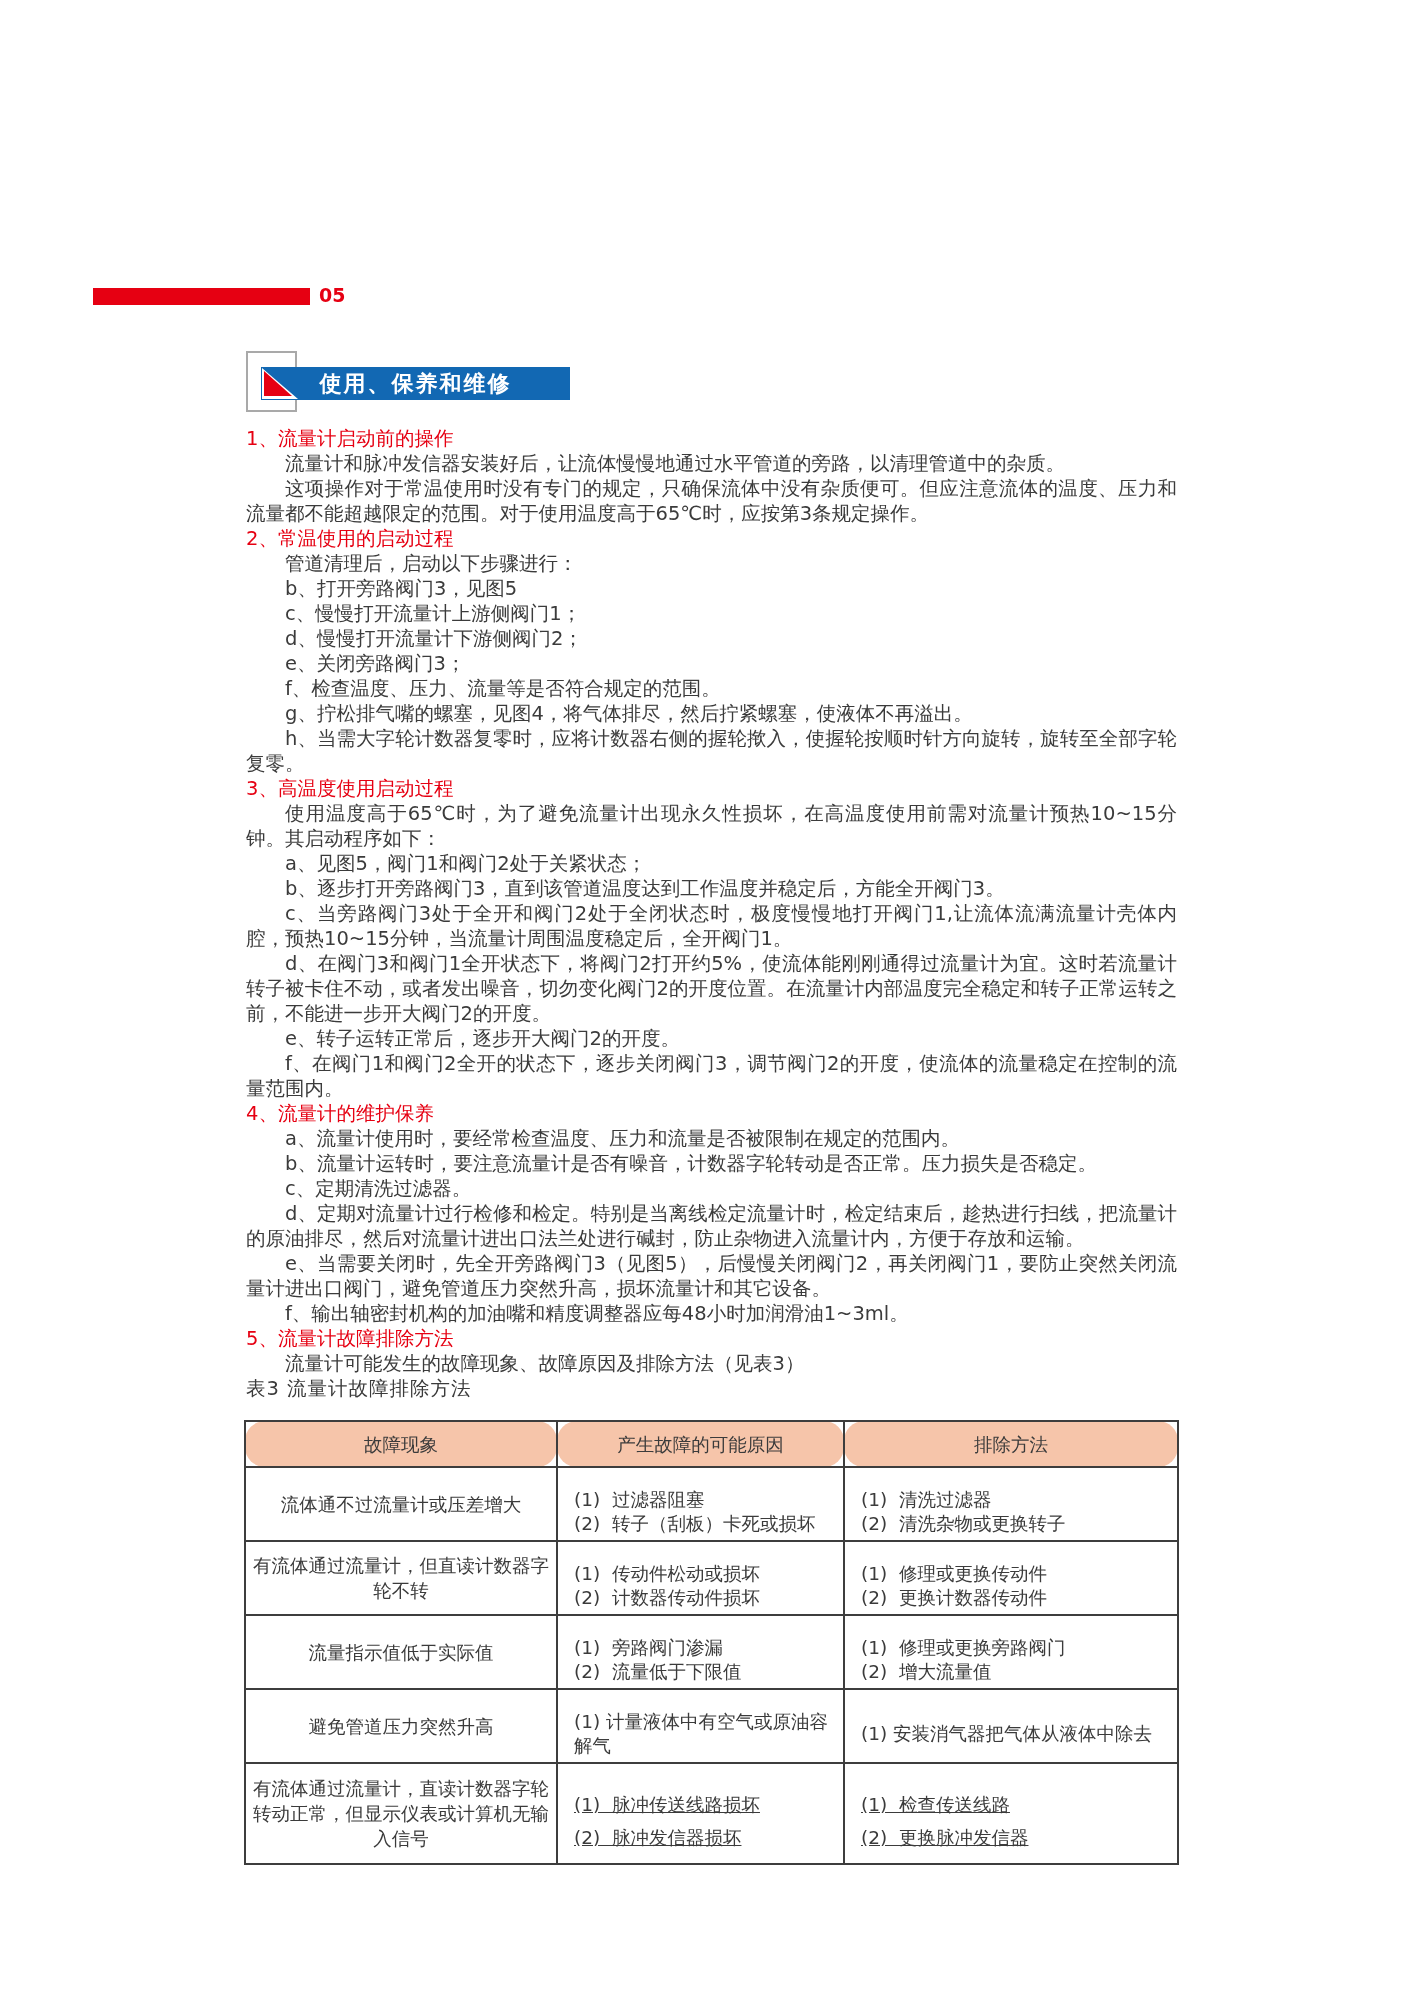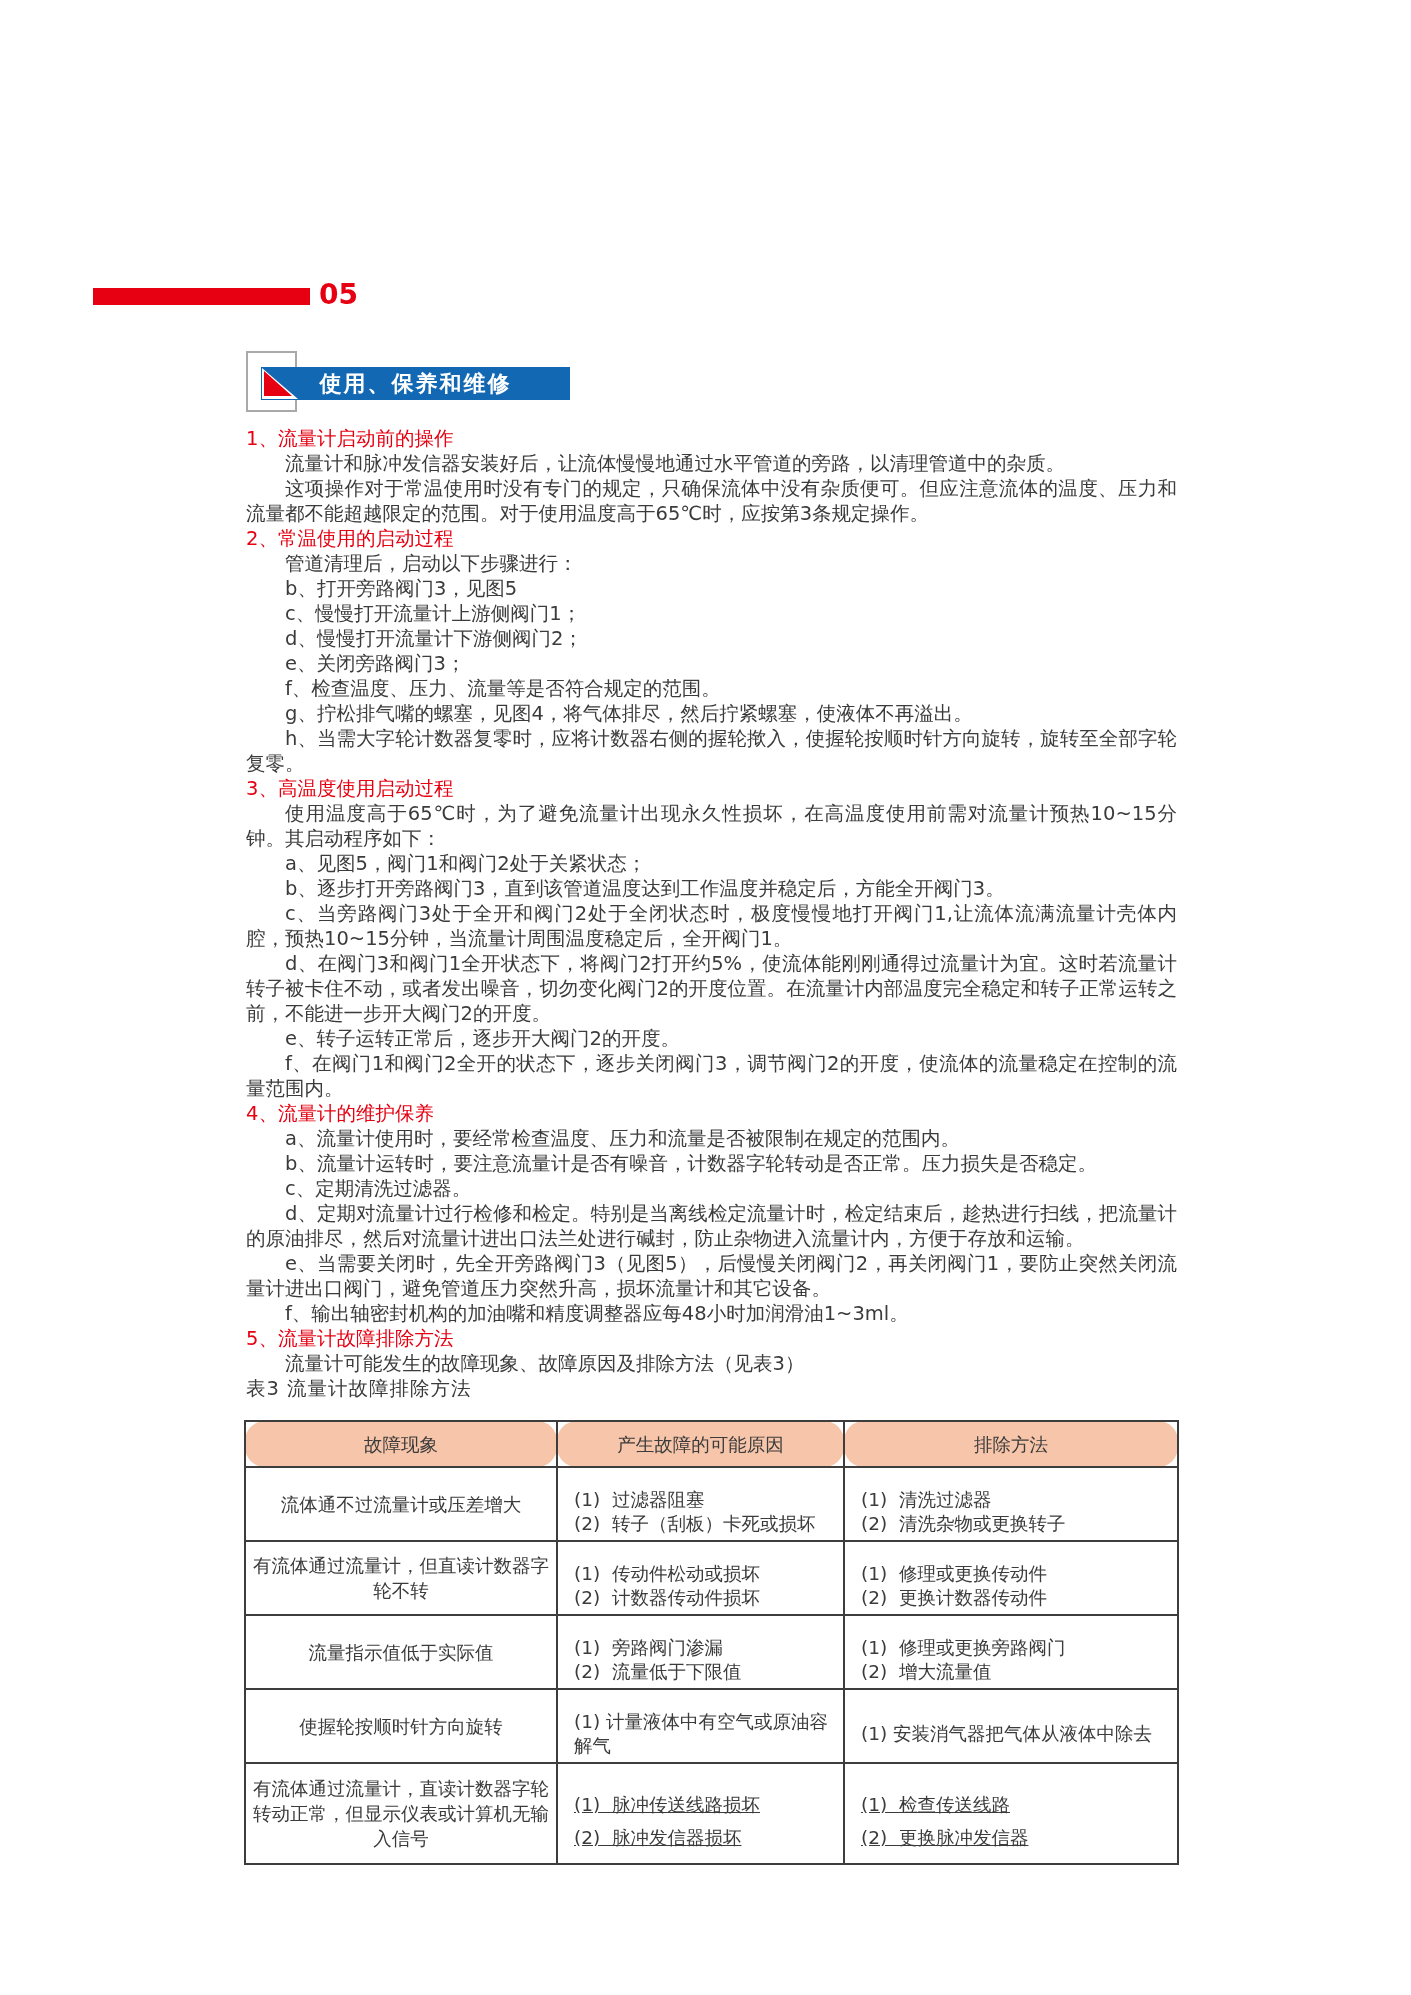--- a/index.html
+++ b/index.html
@@ -6,21 +6,21 @@
   #page{
     position:relative;
     width:1411px;height:1995px;
     background:#ffffff;
     font-family:"DejaVu Sans","Liberation Sans",sans-serif;
     color:#3b3b3b;
     overflow:hidden;
   }
   
   #pagebar{position:absolute;left:93px;top:288px;width:217px;height:17px;background:#e60012;}
-  #pagenum{position:absolute;left:319px;top:281px;font-size:28px;font-weight:bold;color:#e60012;line-height:28px;}
+  #pagenum{position:absolute;left:319px;top:281px;font-size:19px;font-weight:bold;color:#e60012;line-height:28px;}
 
   
   #banner-box{position:absolute;left:246px;top:351px;width:47px;height:57px;border:2px solid #a9a9a9;background:#ffffff;}
   #banner-bar{position:absolute;left:261px;top:367px;width:309px;height:33px;background:#1268b3;}
   #banner-title{
     position:absolute;left:0;top:0;width:100%;height:33px;
     display:flex;align-items:center;justify-content:center;
     color:#ffffff;font-size:22px;font-weight:bold;letter-spacing:2px;
   }
   #banner-tri{position:absolute;left:1px;top:1px;}
@@ -145,21 +145,21 @@
         <td class="lst">
           <div>(1)  旁路阀门渗漏</div>
           <div>(2)  流量低于下限值</div>
         </td>
         <td class="lst">
           <div>(1)  修理或更换旁路阀门</div>
           <div>(2)  增大流量值</div>
         </td>
       </tr>
       <tr class="r4">
-        <td class="sym">使握轮按顺时针方向旋转</td>
+        <td class="sym">避免管道压力突然升高</td>
         <td class="lst">
           <div>(1) 计量液体中有空气或原油容解气</div>
         </td>
         <td class="lst">
           <div>(1) 安装消气器把气体从液体中除去</div>
         </td>
       </tr>
       <tr class="r5">
         <td class="sym">有流体通过流量计，直读计数器字轮转动正常，但显示仪表或计算机无输入信号</td>
         <td class="lst">

